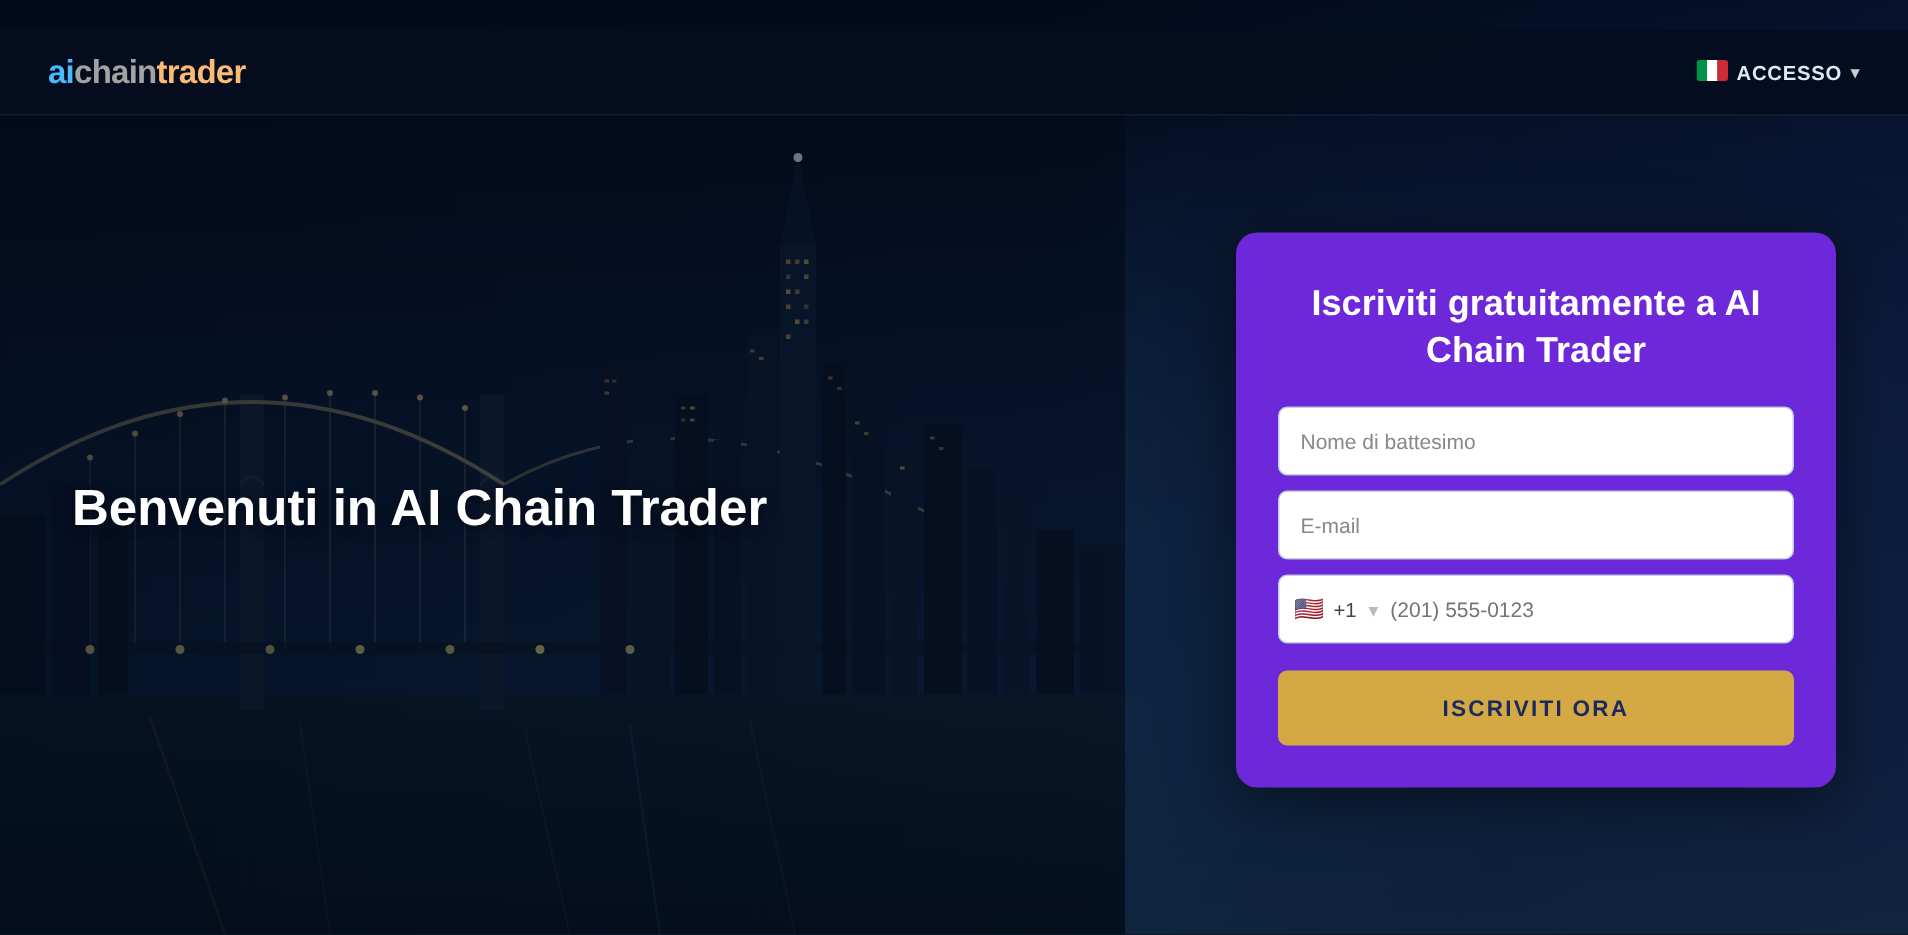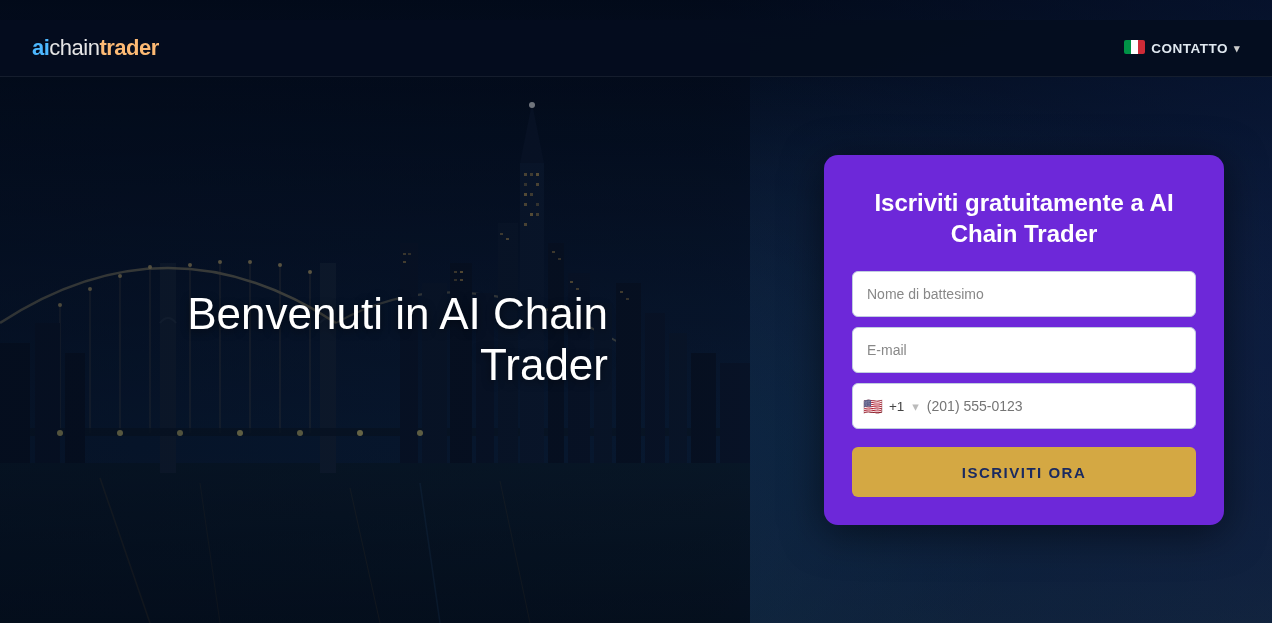--- a/index.html
+++ b/index.html
@@ -36,22 +36,22 @@
 
     .logo-ai {
       font-size: 22px;
       font-weight: 700;
       color: #4db8ff;
       letter-spacing: -0.5px;
     }
 
     .logo-chain {
       font-size: 22px;
-      font-weight: 400;
-      color: #e5e5e5;
+      font-weight: 700;
+      color: #a3a3a3;
       letter-spacing: -0.5px;
     }
 
     .logo-trader {
       font-size: 22px;
       font-weight: 700;
       color: #fdba74;
       letter-spacing: -0.5px;
     }
 
@@ -143,27 +143,26 @@
       align-items: center;
       padding: 0 48px;
     }
 
     .hero-text {
       flex: 1;
       padding-right: 40px;
     }
 
     .hero-title {
-      font-size: 44px;
-      font-weight: 400;
+      font-size: 34px;
+      font-weight: 700;
       color: #ffffff;
       line-height: 1.15;
       max-width: 560px;
       text-shadow: 0 2px 8px rgba(0,0,0,0.5);
-      text-align: right;
     }
 
     
     .form-card {
       width: 400px;
       background: #6d28d9;
       border-radius: 14px;
       padding: 32px 28px 28px 28px;
       box-shadow: 0 8px 40px rgba(0,0,0,0.5);
       flex-shrink: 0;
@@ -415,21 +414,21 @@
 
 
   <div class="lang-selector">
     <span>
       <span class="it-flag">
           <span class="g"></span>
           <span class="w"></span>
           <span class="r"></span>
         </span>
     </span>
-    <span>CONTATTO</span>
+    <span>ACCESSO</span>
     <span class="chevron">▾</span>
   </div>
 </nav>
 
 <div class="hero-content">
   <div class="hero-text">
     <h1 class="hero-title">Benvenuti in AI Chain Trader</h1>
   </div>
 
   <div class="form-card">

